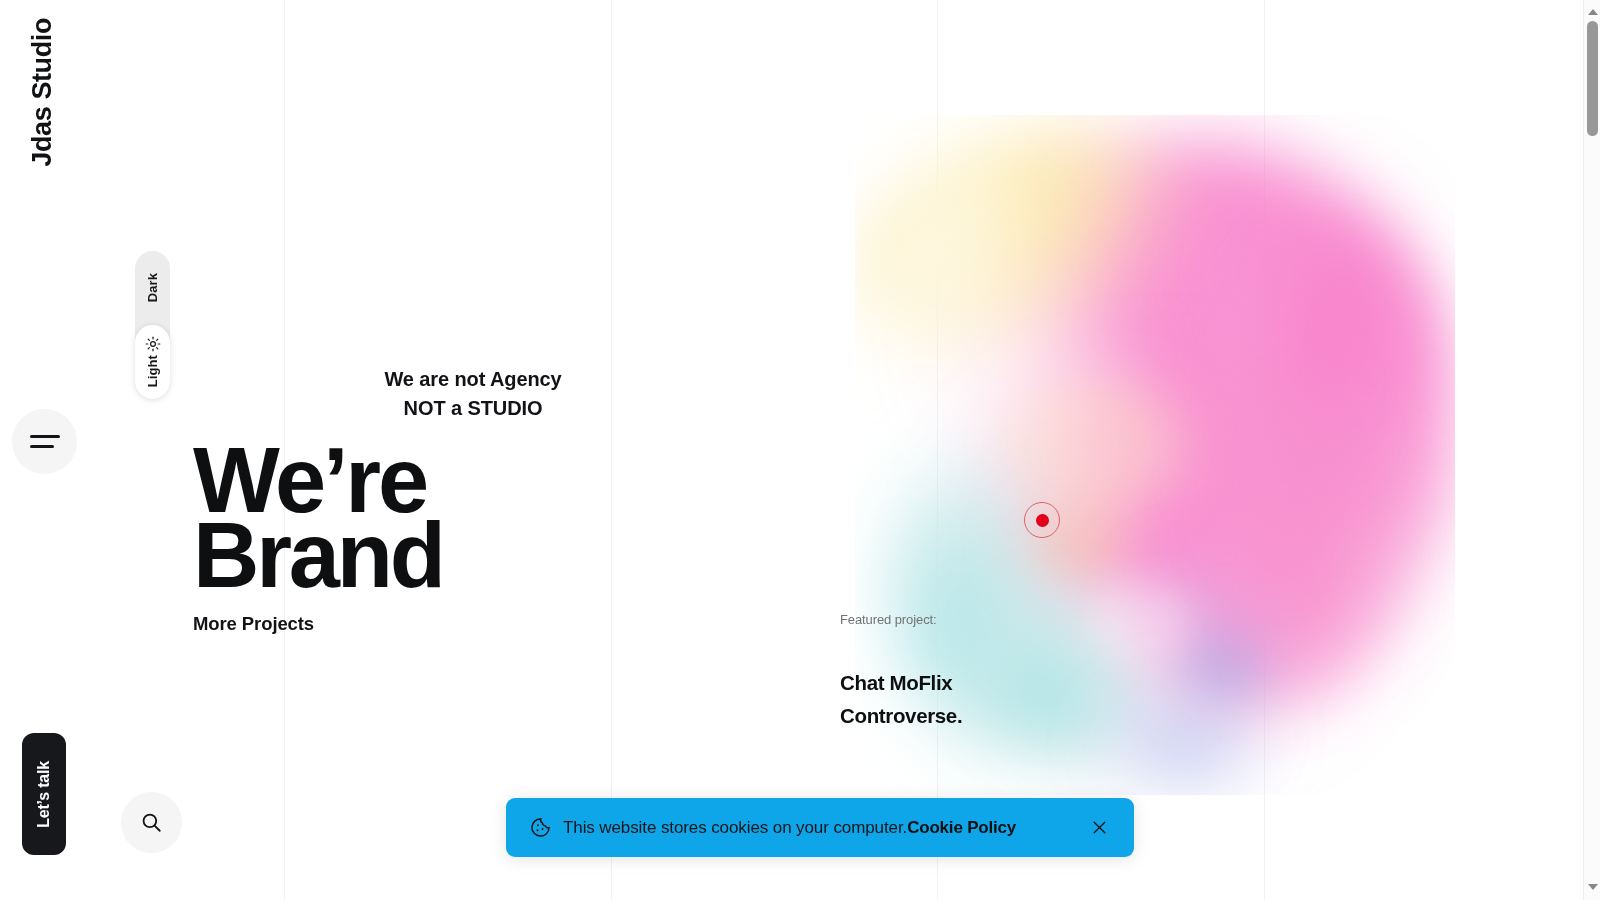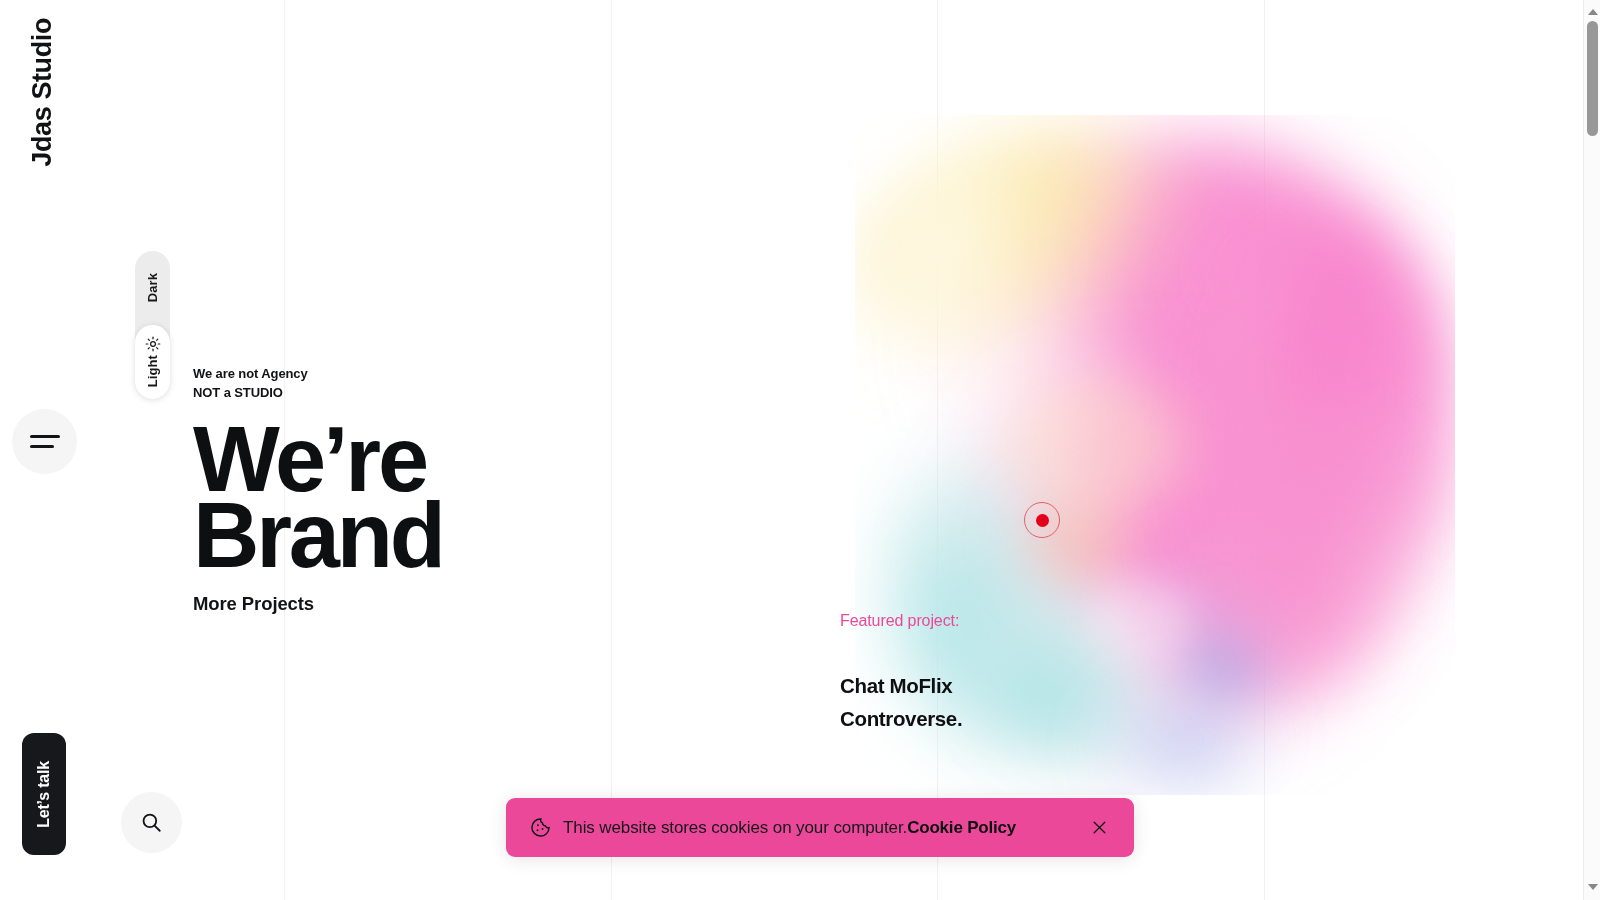--- a/index.html
+++ b/index.html
@@ -119,25 +119,26 @@
     gap: 7px;
     padding: 0;
   }
   #menu-btn .bar { background: #121316; height: 3px; border-radius: 2px; display: block; }
   #menu-btn .bar.b1 { width: 30px; }
   #menu-btn .bar.b2 { width: 24px; margin-right: 6px; }
 
   
   #hero { position: absolute; left: 193px; top: 365px; width: 560px; }
   .eyebrow {
-    font-size: 13px;
+    font-size: 20px;
     font-weight: 700;
     color: #121316;
     line-height: 1.44;
     letter-spacing: -0.1px;
+    text-align: center;
   }
   #headline {
     margin-top: 20px;
     font-size: 92px;
     font-weight: 700;
     line-height: 0.82;
     letter-spacing: -3.2px;
     color: #0e0f11;
   }
   #headline .hl { display: block; }
@@ -178,23 +179,23 @@
   #cursor-marker .dot {
     width: 13px;
     height: 13px;
     border-radius: 50%;
     background: #e2001a;
   }
 
   
   #featured { position: absolute; left: 840px; top: 612px; }
   #featured .feat-label {
-    font-size: 16px;
+    font-size: 13px;
     font-weight: 400;
-    color: #ec4899;
+    color: #737373;
     letter-spacing: -0.1px;
   }
   #featured .feat-title {
     margin-top: 40px;
     font-size: 20.5px;
     font-weight: 700;
     line-height: 1.6;
     color: #0e0f11;
     letter-spacing: -0.35px;
   }
@@ -243,21 +244,21 @@
     padding: 0;
   }
 
   
   #cookie-banner {
     position: absolute;
     left: 506px;
     top: 798px;
     width: 628px;
     height: 59px;
-    background: #ec4899;
+    background: #0ea5e9;
     border-radius: 9px;
     box-shadow: 0 2px 18px rgba(0,0,0,0.11);
     display: flex;
     align-items: center;
     padding: 0 22px 0 24px;
     gap: 0;
   }
   #cookie-banner .cookie-ico { width: 21px; height: 21px; flex: 0 0 auto; }
   #cookie-banner .cookie-msg {
     margin-left: 12px;

